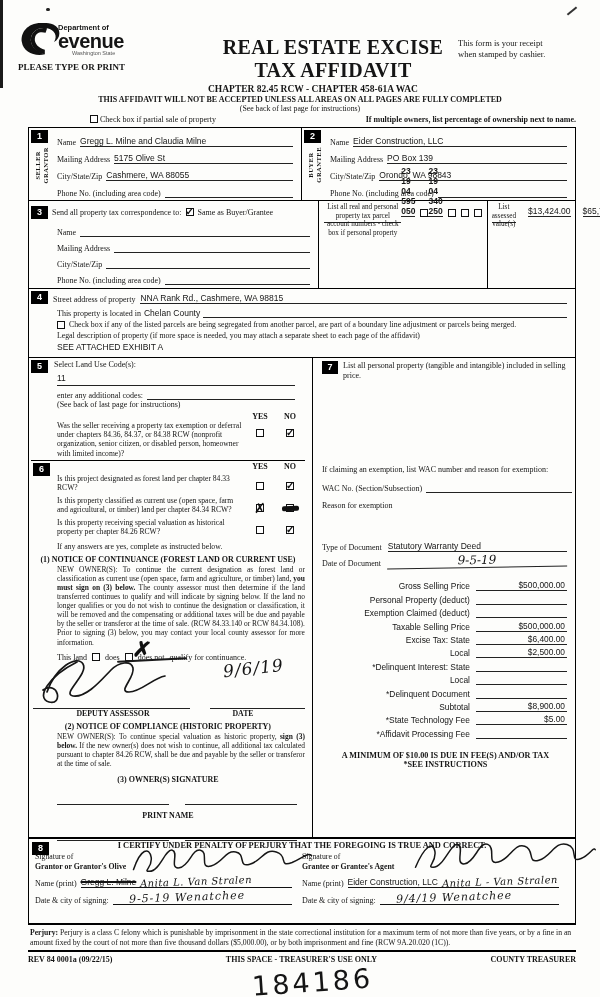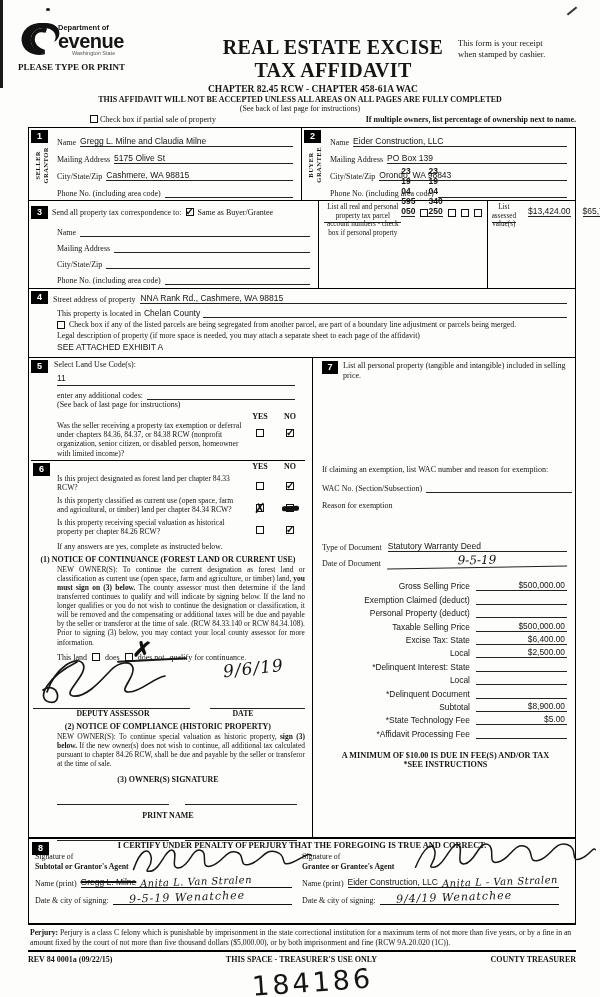--- a/index.html
+++ b/index.html
@@ -202,21 +202,21 @@
         <div class="frow">
             <span class="flabel">Name</span>
             <span class="ul val">Gregg L. Milne and Claudia Milne</span>
           </div>
         <div class="frow">
             <span class="flabel">Mailing Address</span>
             <span class="ul val">5175 Olive St</span>
           </div>
         <div class="frow">
             <span class="flabel">City/State/Zip</span>
-            <span class="ul val">Cashmere, WA 98815</span>
+            <span class="ul val">Cashmere, WA 88055</span>
           </div>
         <div class="frow">
             <span class="flabel">Phone No. (including area code)</span>
             <span class="ul"></span>
           </div>
       </div>
       <div class="half">
         <span class="chip">2</span>
         <div class="vlabel">
           <span>BUYER</span>
@@ -436,25 +436,25 @@
               <span class="dhand hand">9-5-19</span>
             </div>
         </div>
 
         <div class="fees">
           <div class="feerow">
               <span class="feelabel">Gross Selling Price</span>
               <span class="feeval">$500,000.00</span>
             </div>
           <div class="feerow">
+              <span class="feelabel">Personal Property (deduct)</span>
+              <span class="feeval"></span>
+            </div>
+          <div class="feerow">
               <span class="feelabel">Exemption Claimed (deduct)</span>
-              <span class="feeval"></span>
-            </div>
-          <div class="feerow">
-              <span class="feelabel">Personal Property (deduct)</span>
               <span class="feeval"></span>
             </div>
           <div class="feerow">
               <span class="feelabel">Taxable Selling Price</span>
               <span class="feeval">$500,000.00</span>
             </div>
           <div class="feerow">
               <span class="feelabel">Excise Tax:  State</span>
               <span class="feeval">$6,400.00</span>
             </div>
@@ -496,21 +496,21 @@
     </div>
 
     <div class="s8">
       <span class="chip">8</span>
       <div class="certify">I CERTIFY UNDER PENALTY OF PERJURY THAT THE FOREGOING IS TRUE AND CORRECT.</div>
       <div class="s8halves">
         <div class="s8h">
           <svg class="sig sigsvg" width="185" height="42" viewBox="0 0 210 40">
             <path d="M4,32 C12,8 22,6 24,18 C26,30 14,34 22,34 C34,34 40,8 48,10 C56,12 44,32 56,30 C68,28 70,8 80,10 C90,12 78,32 92,28 C106,24 108,10 120,12 C132,14 122,30 136,26 C150,22 152,8 166,12 C180,16 168,30 184,24 C196,19 202,12 206,16"></path>
           </svg>
-          <div class="lab2"><span>Signature of</span><br><b>Subtotal or Grantor's Agent</b></div>
+          <div class="lab2"><span>Signature of</span><br><b>Grantor or Grantor's Olive</b></div>
           <div class="nrow">
             <span>Name (print)</span>
             <span class="fill"><span class="typed strike">Gregg L. Milne</span><span class="hand hname">Anita L. Van Stralen</span></span>
           </div>
           <div class="nrow">
             <span>Date &amp; city of signing:</span>
             <span class="fill"><span class="hand hdate">9-5-19  Wenatchee</span></span>
           </div>
         </div>
         <div class="s8h right">

